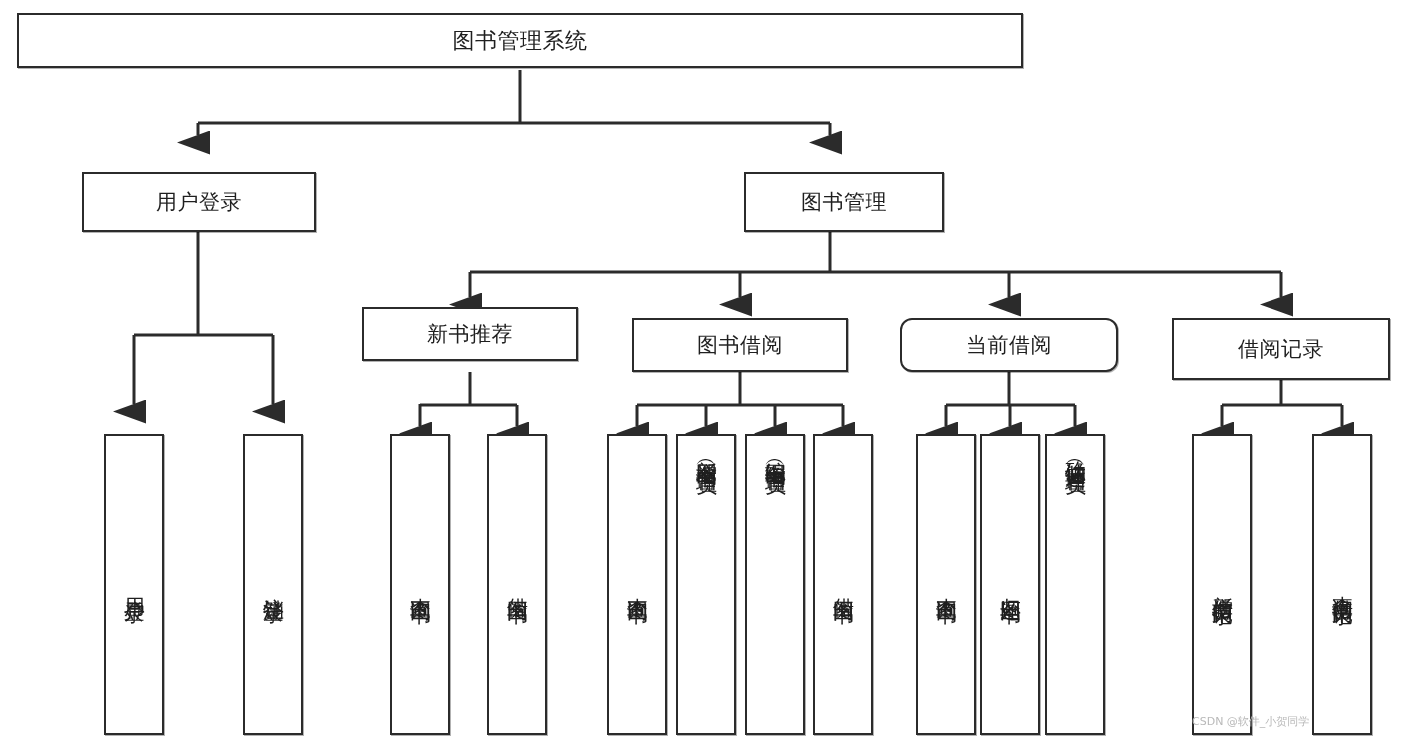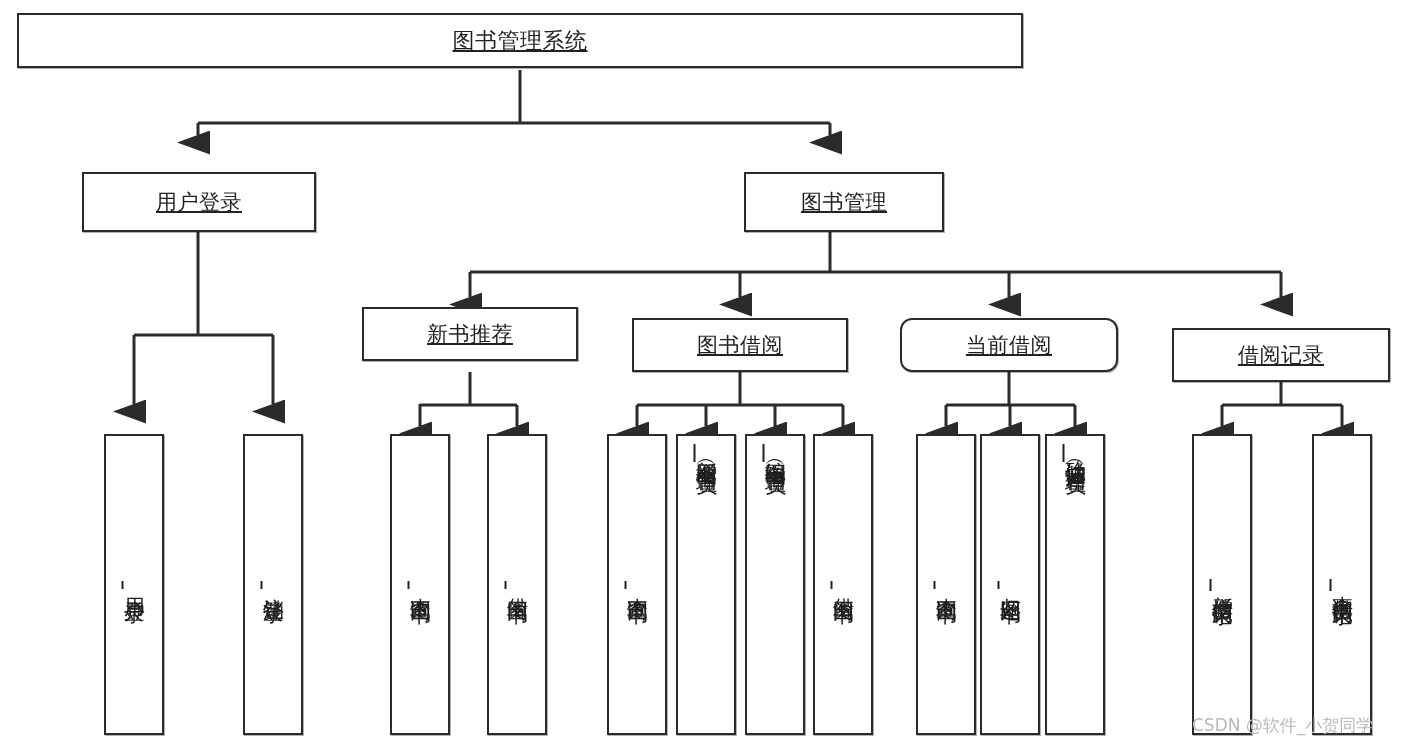--- a/index.html
+++ b/index.html
@@ -31,21 +31,20 @@
     position: absolute;
     box-sizing: border-box;
     background: #ffffff;
     border: 2px solid #2b2b2b;
     box-shadow: 1px 1px 0 rgba(0,0,0,0.30);
     display: flex;
     align-items: center;
     justify-content: center;
     text-align: center;
     z-index: 2;
-    text-decoration: underline;
   }
   .node-label {
     display: block;
     line-height: 1.15;
     letter-spacing: 0.5px;
     color: #1f1f1f;
   }
   
   .node.horiz .node-label {
     font-size: 21px;
@@ -70,21 +69,21 @@
   }
   
   .node.vert.center {
     align-items: center;
     padding-top: 0;
   }
   #watermark {
     position: absolute;
     left: 1192px;
     top: 714px;
-    font-size: 17px;
+    font-size: 11px;
     color: #b9b9b9;
     white-space: nowrap;
     z-index: 5;
     font-family: "DejaVu Sans", "Liberation Sans", sans-serif;
   }
 </style>
 </head>
 <body>
 
 <div id="diagram-root">
@@ -157,21 +156,21 @@
   </div>
 
   <div class="node horiz" style="left:632px; top:318px; width:216px; height:54px;">
     <span class="node-label">图书借阅</span>
   </div>
 
   <div class="node horiz" style="left:900px; top:318px; width:218px; height:54px;border-radius:12px;">
     <span class="node-label">当前借阅</span>
   </div>
 
-  <div class="node horiz" style="left:1172px; top:328px; width:218px; height:54px;">
+  <div class="node horiz" style="left:1172px; top:318px; width:218px; height:62px;">
     <span class="node-label">借阅记录</span>
   </div>
 
   <div class="node vert center" style="left:104px; top:434px; width:60px; height:301px;">
     <span class="node-label">用户登录</span>
   </div>
 
   <div class="node vert center" style="left:243px; top:434px; width:60px; height:301px;">
     <span class="node-label">注销登录</span>
   </div>

